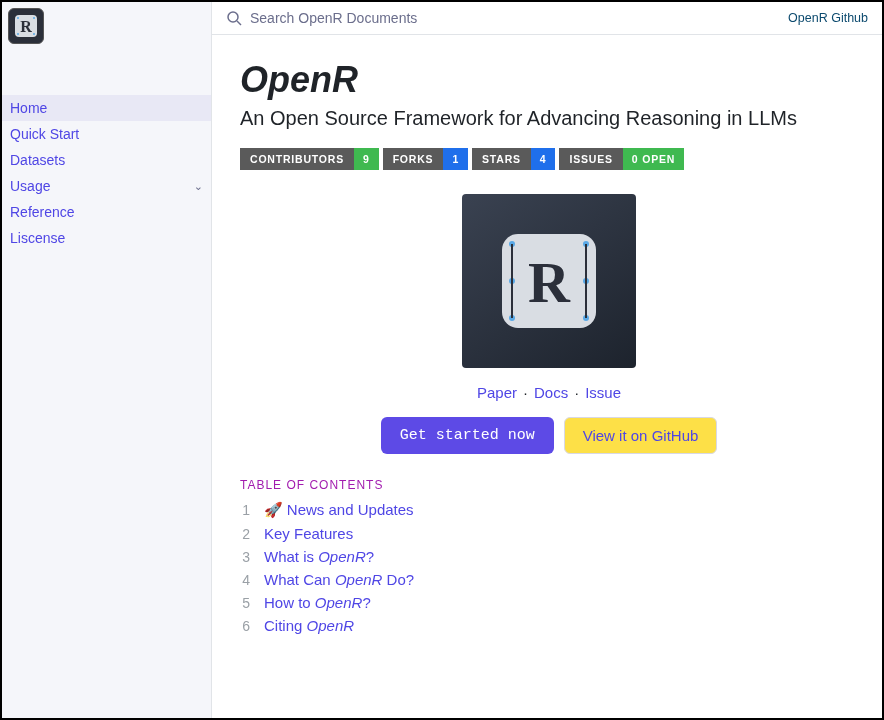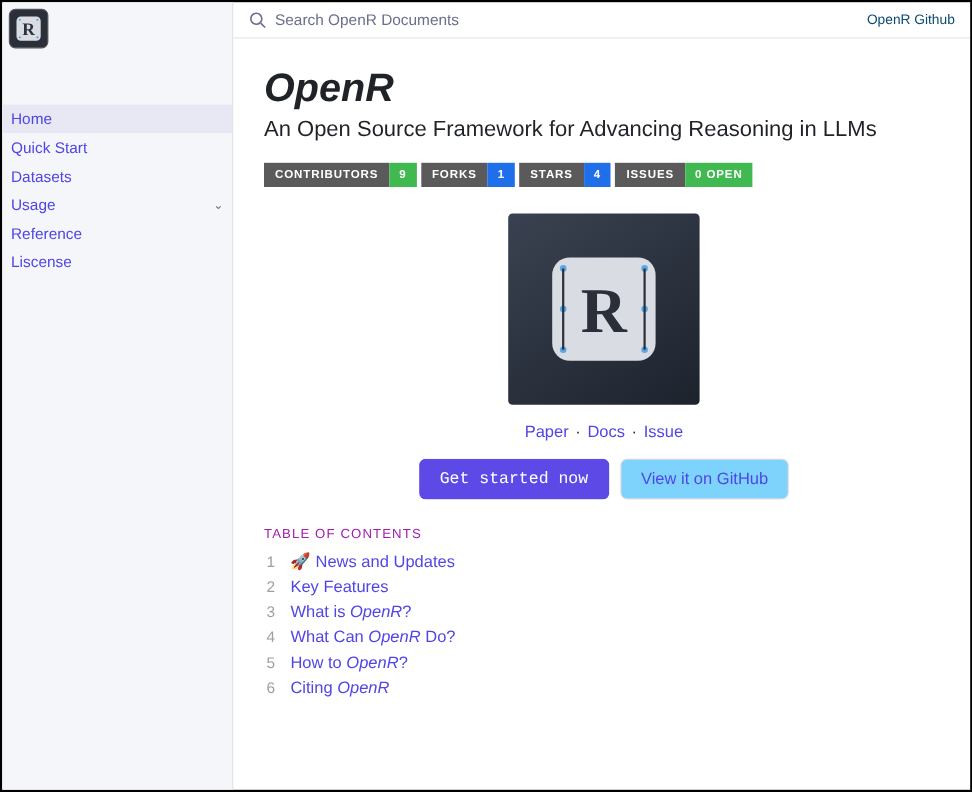--- a/index.html
+++ b/index.html
@@ -161,21 +161,21 @@
     }
     .btn {
       padding: 9px 18px;
       border-radius: 6px;
       font-size: 15px;
       font-weight: 500;
       cursor: pointer;
       border: 1px solid transparent;
     }
     .btn-primary { background: #5d4ae6; color: #fff; font-family: Liberation Mono, monospace; }
-    .btn-secondary { background: #7dd3fc; color: #4f46e5; border-color: #d8d8e4; }
+    .btn-secondary { background: #fde047; color: #4f46e5; border-color: #d8d8e4; }
     .toc-title {
       font-size: 12px;
       font-weight: 500;
       letter-spacing: 1px;
       text-transform: uppercase;
       color: #a21caf;
       margin-bottom: 6px;
     }
     .toc {
       list-style: none;

